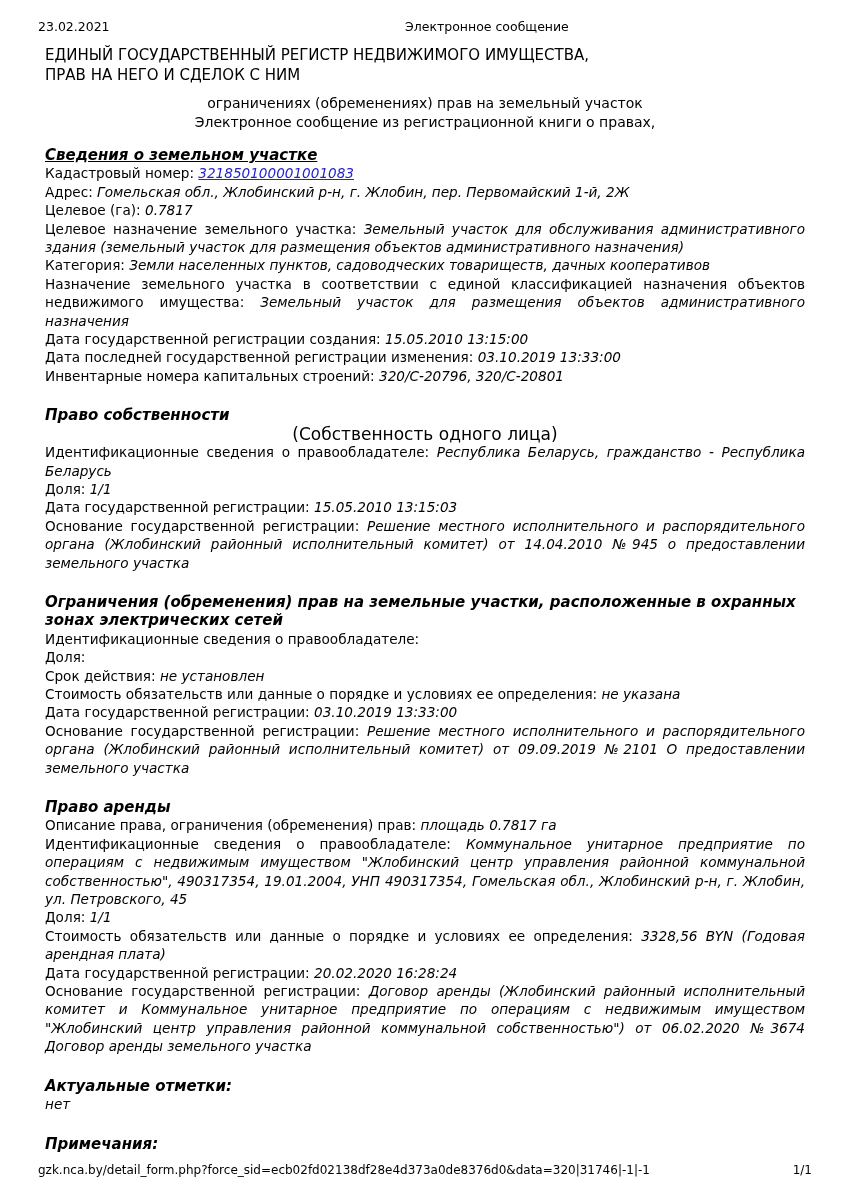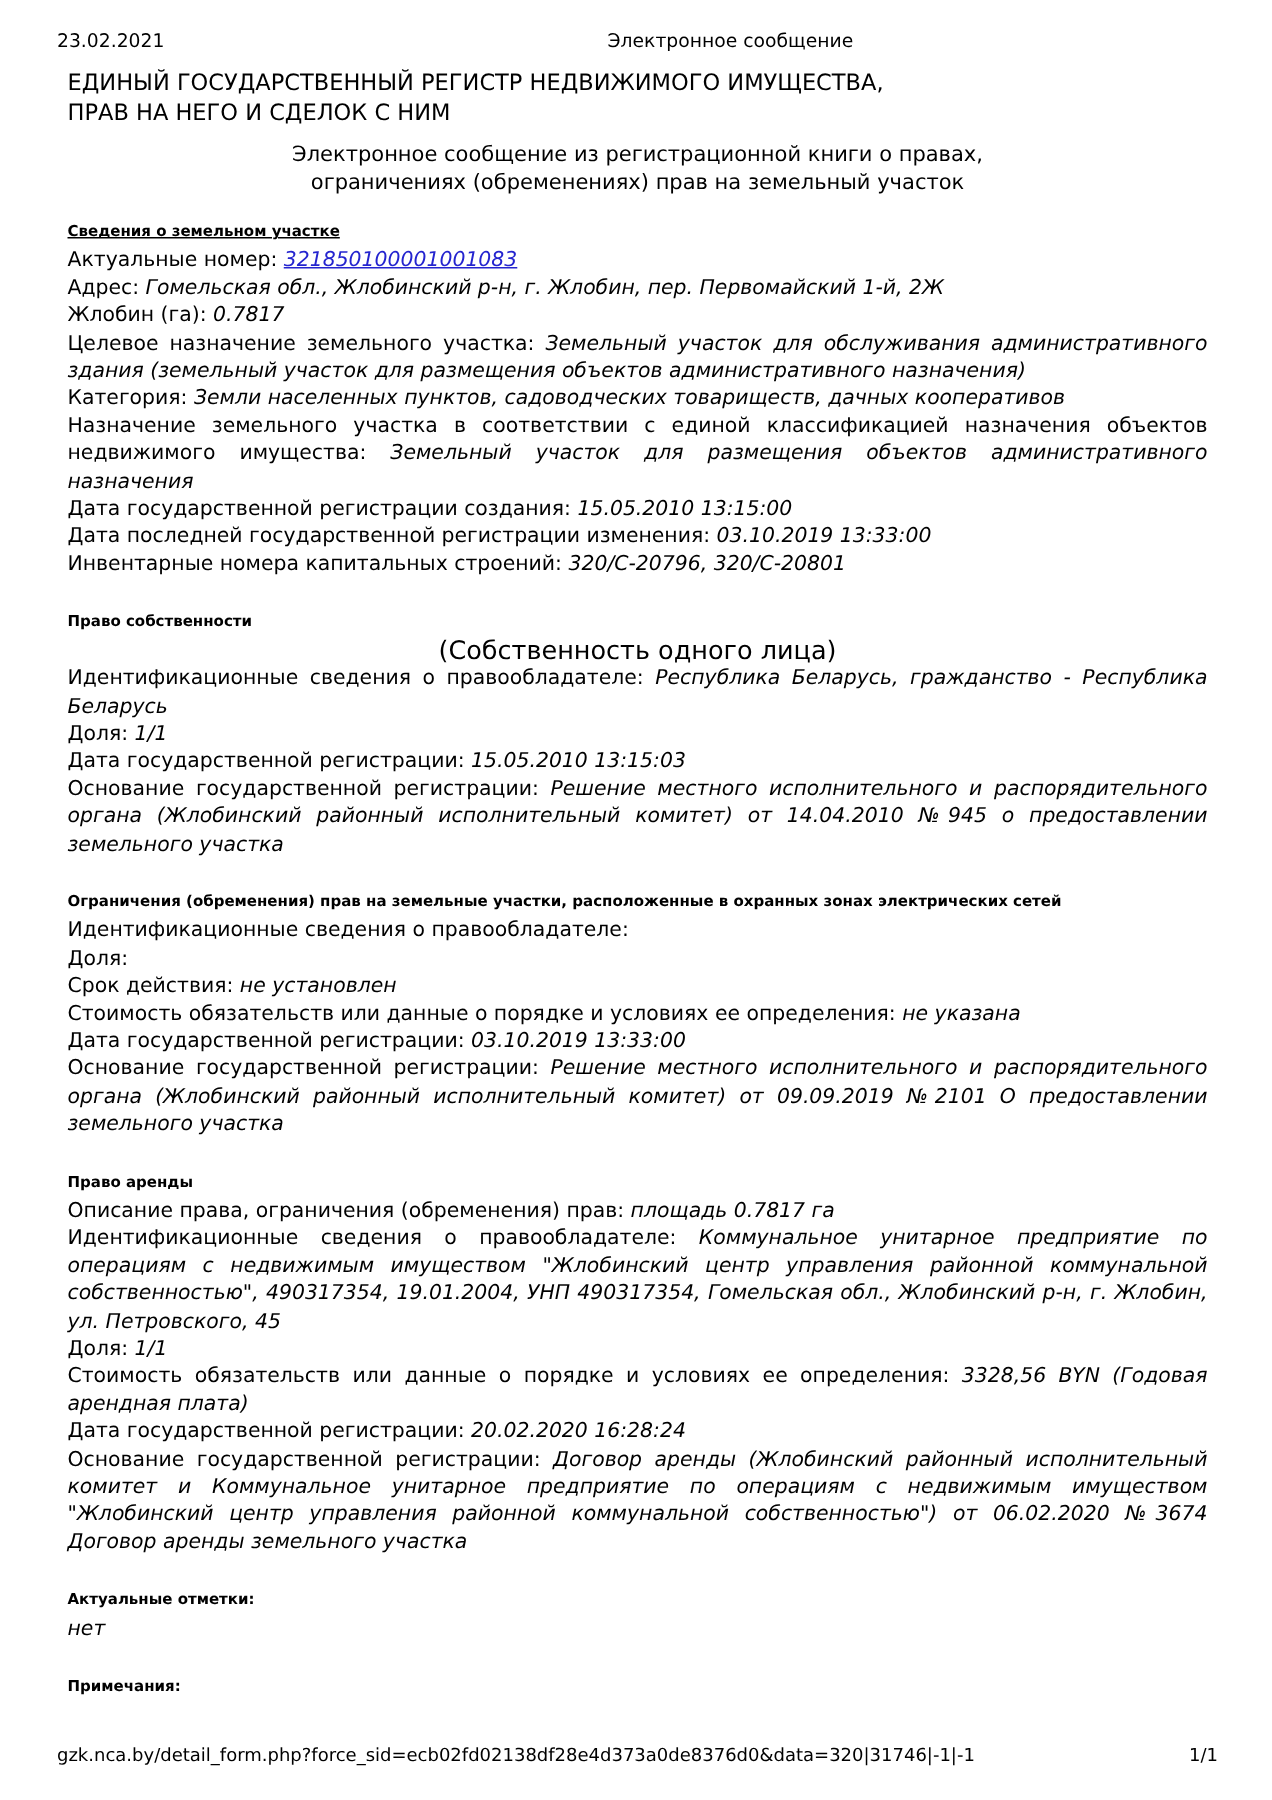--- a/index.html
+++ b/index.html
@@ -19,21 +19,21 @@
     padding:0 43px 0 45px;box-sizing:border-box;
   }
   .doc-title{
     margin-top:11px;text-align:left;font-size:15px;line-height:20px;color:#000;
   }
   .doc-subtitle{
     margin-top:9px;text-align:center;font-size:14px;line-height:19px;color:#000;
   }
   .section{margin:0;}
   .section .heading{
-    font-weight:bold;font-size:10px;line-height:18.4px;margin-top:21px;
+    font-weight:bold;font-size:15px;line-height:18.4px;margin-top:21px;font-style:italic;
   }
   .section.first .heading{margin-top:14px;text-decoration:underline;}
   .subheading{font-size:17px;line-height:18.4px;text-align:center;}
   .row{
     font-size:13.6px;line-height:18.4px;text-align:justify;
   }
   .lbl{font-style:normal;}
   .val{font-style:italic;}
   .link-blue{
     color:#2424cf;text-decoration:underline;cursor:pointer;font-style:italic;margin-top:27px;
@@ -52,36 +52,36 @@
 </div>
 
 <div class="content">
 
   <div class="doc-title">
     <div>ЕДИНЫЙ ГОСУДАРСТВЕННЫЙ РЕГИСТР НЕДВИЖИМОГО ИМУЩЕСТВА,</div>
     <div>ПРАВ НА НЕГО И СДЕЛОК С НИМ</div>
   </div>
 
   <div class="doc-subtitle">
+    <div>ограничениях (обременениях) прав на земельный участок</div>
     <div>Электронное сообщение из регистрационной книги о правах,</div>
-    <div>ограничениях (обременениях) прав на земельный участок</div>
   </div>
 
   <div class="section first">
     <div class="heading">Сведения о земельном участке</div>
     <div class="row">
-      <span class="lbl">Актуальные номер:</span>
+      <span class="lbl">Кадастровый номер:</span>
       <span class="link-blue">321850100001001083</span>
     </div>
     <div class="row">
       <span class="lbl">Адрес:</span>
       <span class="val">Гомельская обл., Жлобинский р-н, г. Жлобин, пер. Первомайский 1-й, 2Ж</span>
     </div>
     <div class="row">
-      <span class="lbl">Жлобин (га):</span>
+      <span class="lbl">Целевое (га):</span>
       <span class="val">0.7817</span>
     </div>
     <div class="row">
       <span class="lbl">Целевое назначение земельного участка:</span>
       <span class="val">Земельный участок для обслуживания административного здания (земельный участок для размещения объектов административного назначения)</span>
     </div>
     <div class="row">
       <span class="lbl">Категория:</span>
       <span class="val">Земли населенных пунктов, садоводческих товариществ, дачных кооперативов</span>
     </div>

